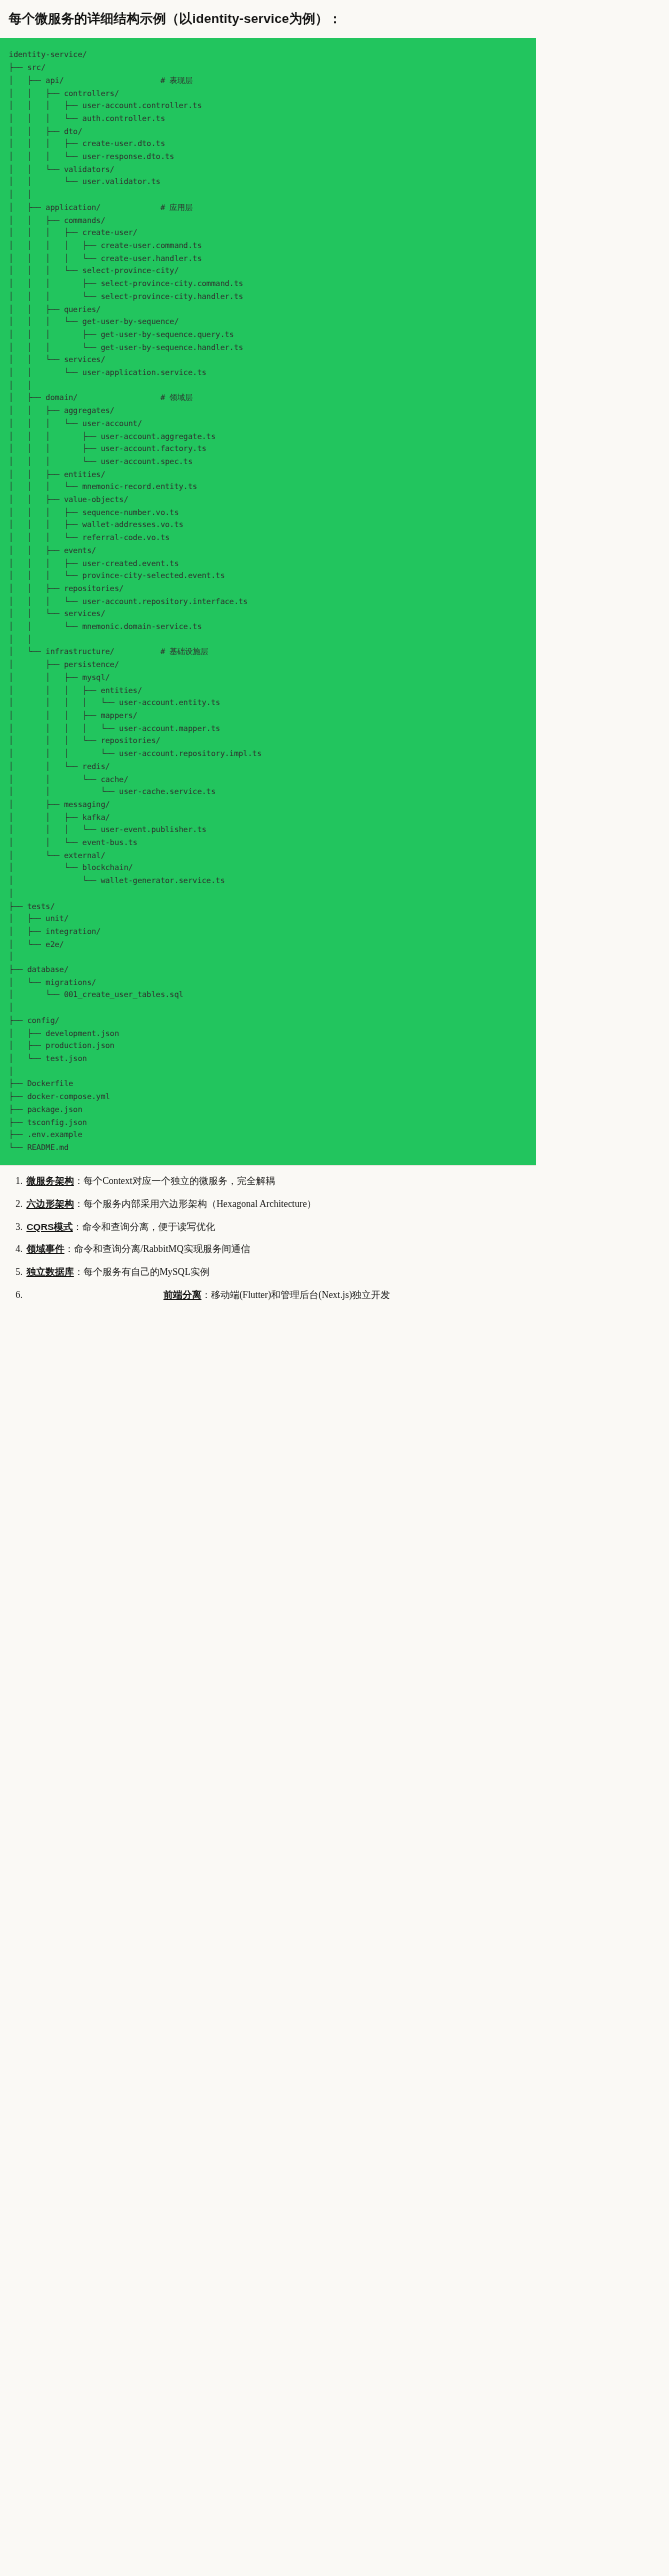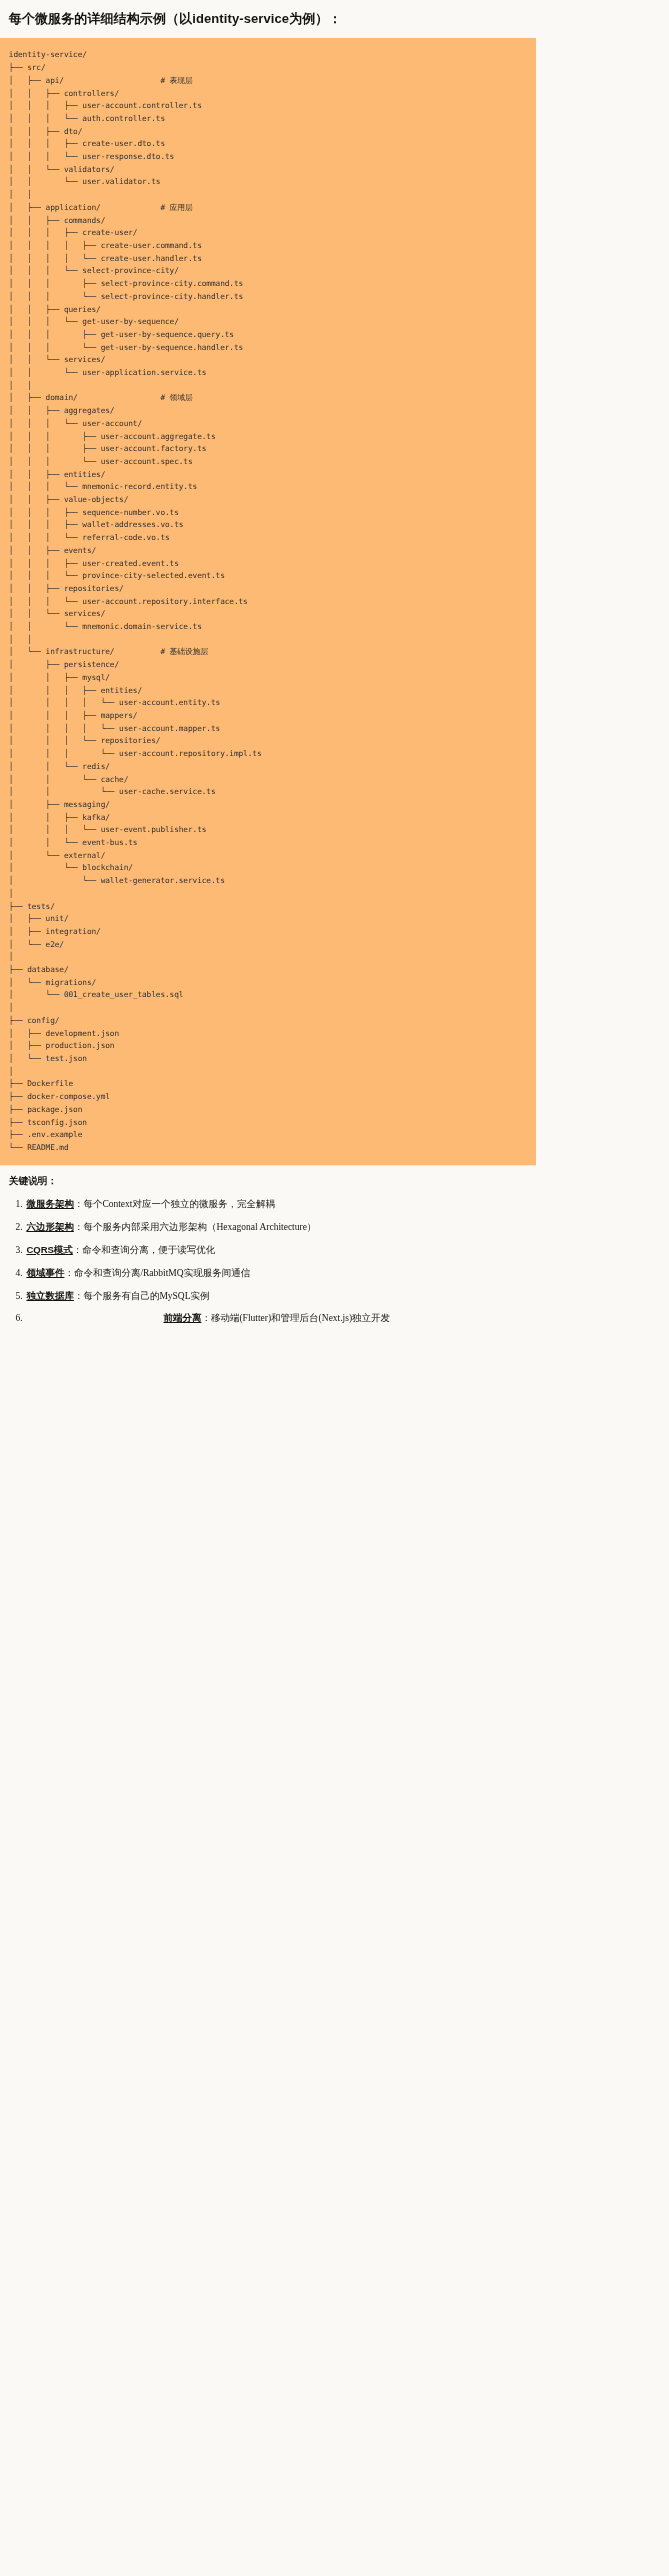--- a/index.html
+++ b/index.html
@@ -34,21 +34,21 @@
     height: 0.6px;
     background: #e8e6dd;
     border: 0;
     margin: 0;
     width: 100%;
   }
 
   
   .tree-block {
     padding: 11.3px 8.8px 10px 8.8px;
-    background: #fdba74;
+    background: #22c55e;
   }
   pre.tree {
     margin: 0;
     font-family: "DejaVu Sans Mono", "Liberation Mono", monospace;
     font-size: 7.8px;
     line-height: 12.7px;
     color: #30302e;
     white-space: pre;
     letter-spacing: -0.1px;
     tab-size: 4;
@@ -191,21 +191,20 @@
 <span>├── docker-compose.yml</span>
 <span>├── package.json</span>
 <span>├── tsconfig.json</span>
 <span>├── .env.example</span>
 <span>└── README.md</span></code></pre>
   </div>
 
   <hr class="rule">
 
   <div class="notes">
-    <h2 class="notes-title">关键说明：</h2>
     <ol class="note-list" id="note-list">
         <li><span class="note-term">微服务架构</span><span class="note-sep">：</span><span class="note-desc">每个Context对应一个独立的微服务，完全解耦</span></li>
         <li><span class="note-term">六边形架构</span><span class="note-sep">：</span><span class="note-desc">每个服务内部采用六边形架构（Hexagonal Architecture）</span></li>
         <li><span class="note-term">CQRS模式</span><span class="note-sep">：</span><span class="note-desc">命令和查询分离，便于读写优化</span></li>
         <li><span class="note-term">领域事件</span><span class="note-sep">：</span><span class="note-desc">命令和查询分离/RabbitMQ实现服务间通信</span></li>
         <li><span class="note-term">独立数据库</span><span class="note-sep">：</span><span class="note-desc">每个服务有自己的MySQL实例</span></li>
         <li><span class="note-term">前端分离</span><span class="note-sep">：</span><span class="note-desc">移动端(Flutter)和管理后台(Next.js)独立开发</span></li>
       </ol>
   </div>
 

